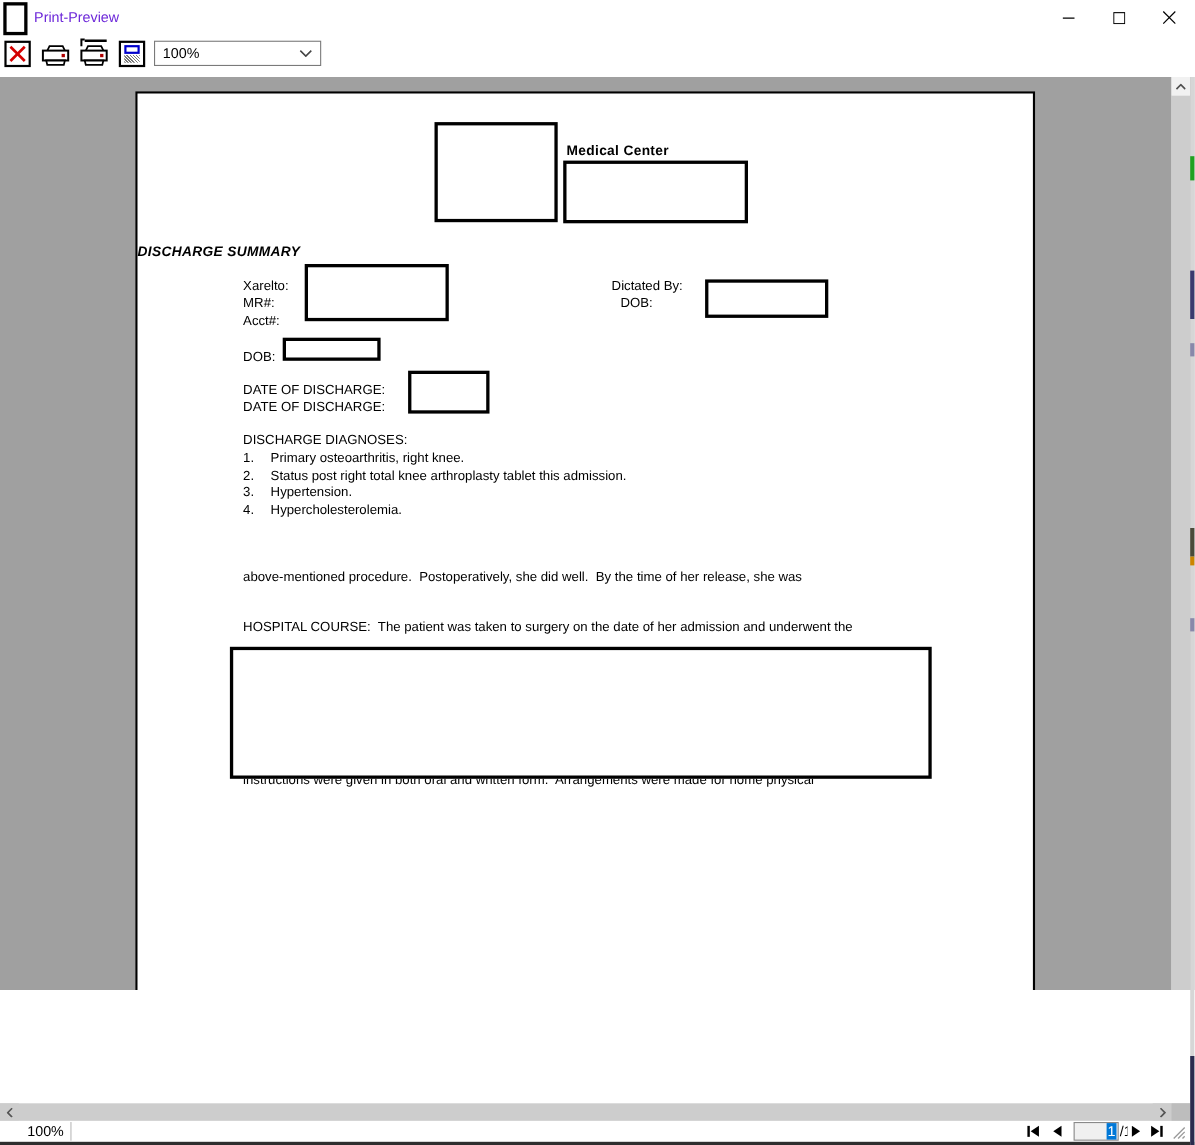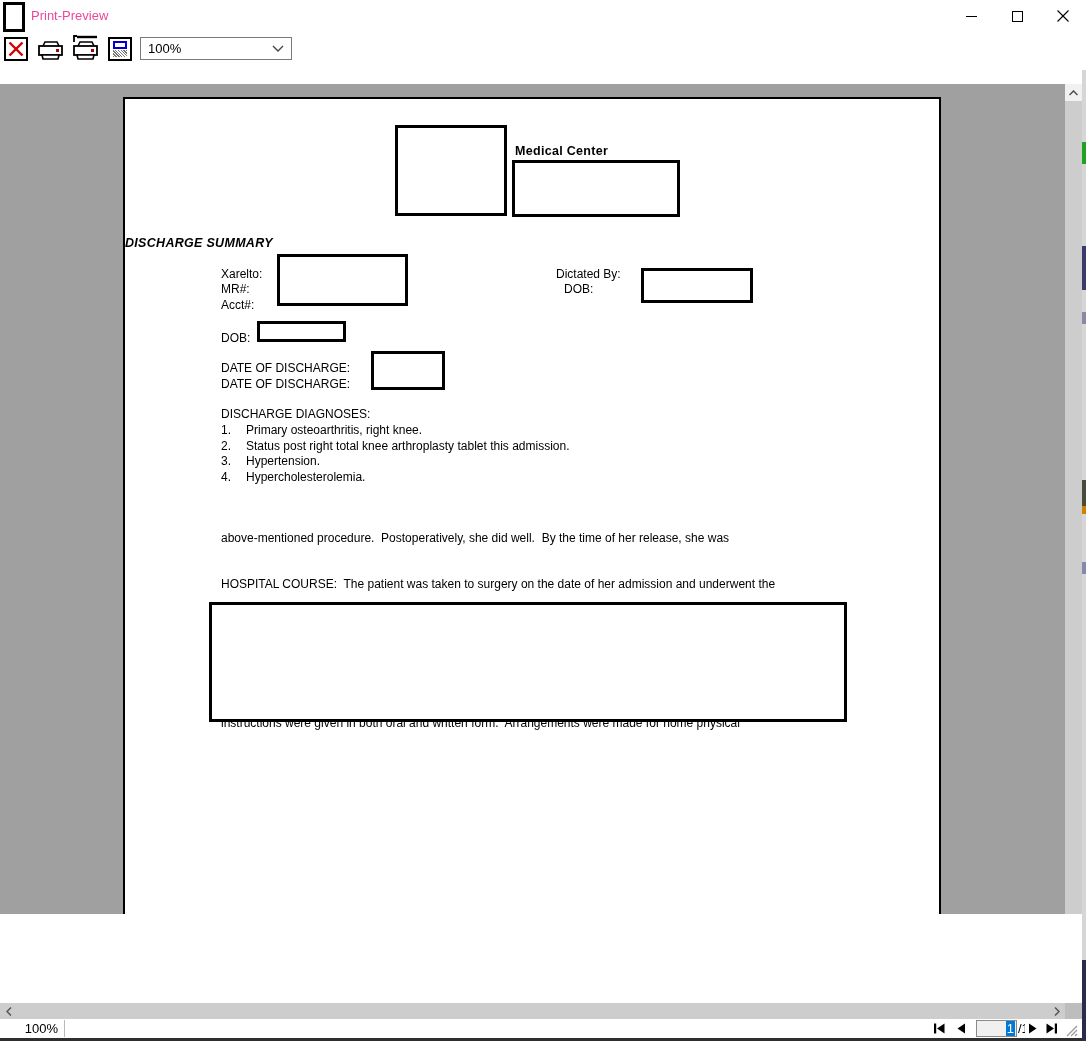--- a/index.html
+++ b/index.html
@@ -2,40 +2,40 @@
 <html><head>
 <meta charset="utf-8">
 <style>
   * { margin:0; padding:0; box-sizing:border-box; }
   html,body { width:1086px; height:1041px; font-family:"Liberation Sans", sans-serif; }
   .window { position:relative; width:1086px; height:1041px; background:#fff; overflow:hidden; }
 
   
   .titlebar { position:absolute; left:0; top:0; width:1086px; height:32px; background:#fff; }
   .app-icon { position:absolute; left:3px; top:2px; width:22px; height:30px; background:#fff; border:3px solid #000; z-index:5; }
-  .title-text { position:absolute; left:31px; top:8px; font-size:13px; color:#ec4899;text-align:center; }
+  .title-text { position:absolute; left:31px; top:8px; font-size:13px; color:#6d28d9;text-align:center; }
   .win-controls { position:absolute; right:0; top:0; height:32px; display:flex; }
   .win-btn { width:46px; height:32px; display:flex; align-items:center; justify-content:center; background:#fff; }
 
   
   .toolbar { position:absolute; left:0; top:32px; width:1086px; height:38px; background:#fff; }
   .tb-btn { position:absolute; background:#fff; border:none; padding:0; cursor:default; }
   .btn-cancel { left:4px; top:5px; width:24px; height:24px; border:2px solid #000; display:flex; align-items:center; justify-content:center; }
   .btn-print { left:37px; top:6px; }
   .btn-setup { left:71px; top:2px; }
   .btn-save  { left:108px; top:5px; width:24px; height:24px; border:2px solid #000; position:absolute; background:#fff; }
   .save-screen { position:absolute; left:3px; top:2px; width:14px; height:8px; border:2px solid #0000cc; background:#fff; }
   .save-dither { position:absolute; left:3px; bottom:2px; width:14px; height:7px;
                  background:repeating-linear-gradient(45deg,#777 0 1px,#fff 1px 2px); }
   .zoom-select { position:absolute; left:140px; top:5px; width:152px; height:23px; border:1px solid #7a7a7a; background:#fff;
                  display:flex; align-items:center; justify-content:space-between; padding:0 7px; }
   .zoom-select span { font-size:13px; color:#000; }
 
   
-  .preview { position:absolute; left:0; top:70px; width:1086px; height:830px; background:#a0a0a0; overflow:hidden;margin-top:14px; }
+  .preview { position:absolute; left:0; top:70px; width:1086px; height:830px; background:#a0a0a0; overflow:hidden; }
   .page { position:absolute; left:123px; top:13px; width:818px; height:920px; background:#fff; border:2px solid #000; }
   .page * { position:absolute; color:#000; }
   .doc-text { font-size:12px; line-height:15.4px; white-space:pre; }
   .doc-bold { font-size:12.5px; font-weight:bold; white-space:pre; letter-spacing:.3px; }
   .redact { background:#fff; border:3px solid #000; }
 
   .box-logo-left  { left:270px; top:26px;  width:112px; height:91px; }
   .box-logo-right { left:387px; top:61px;  width:168px; height:57px; }
   .org-suffix     { left:390px; top:45px; }
   .doc-title      { left:0; top:137px; width:814px; text-align:left;font-style:italic; }

